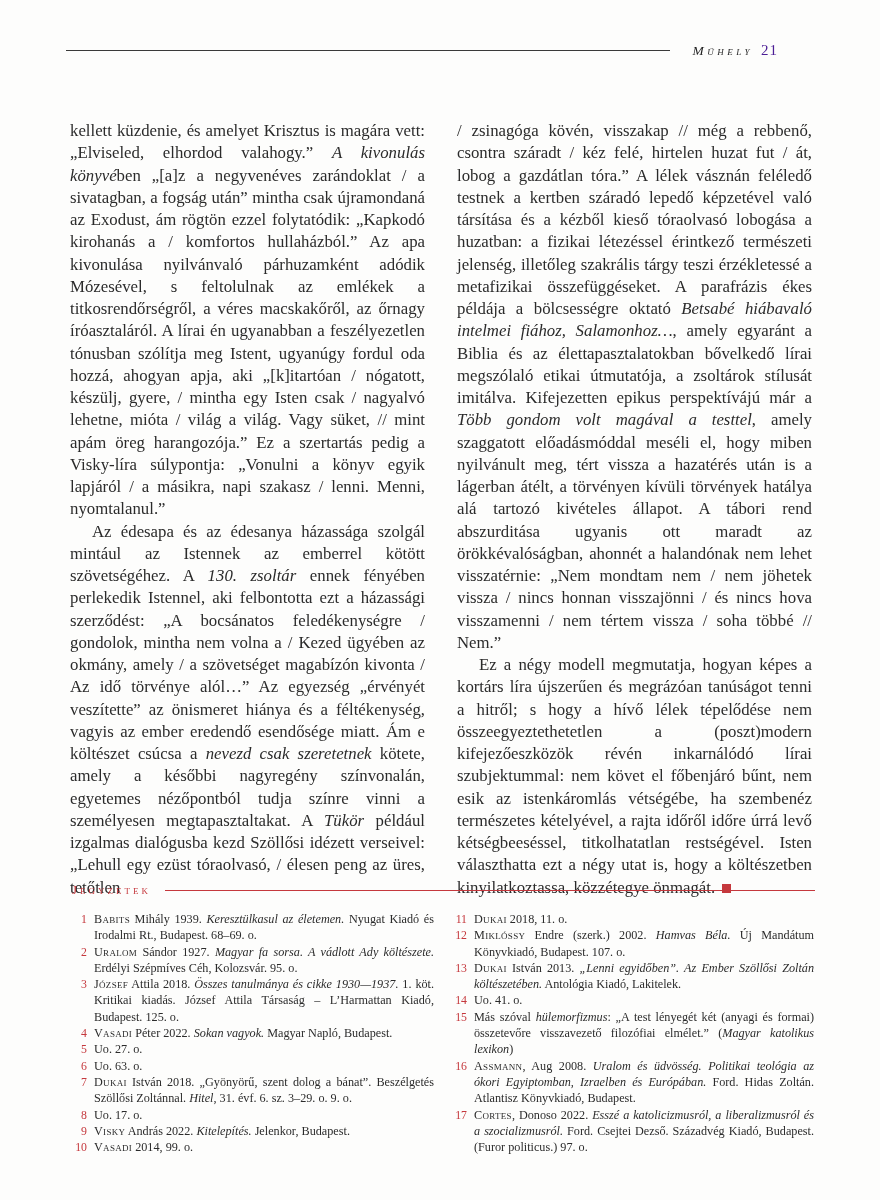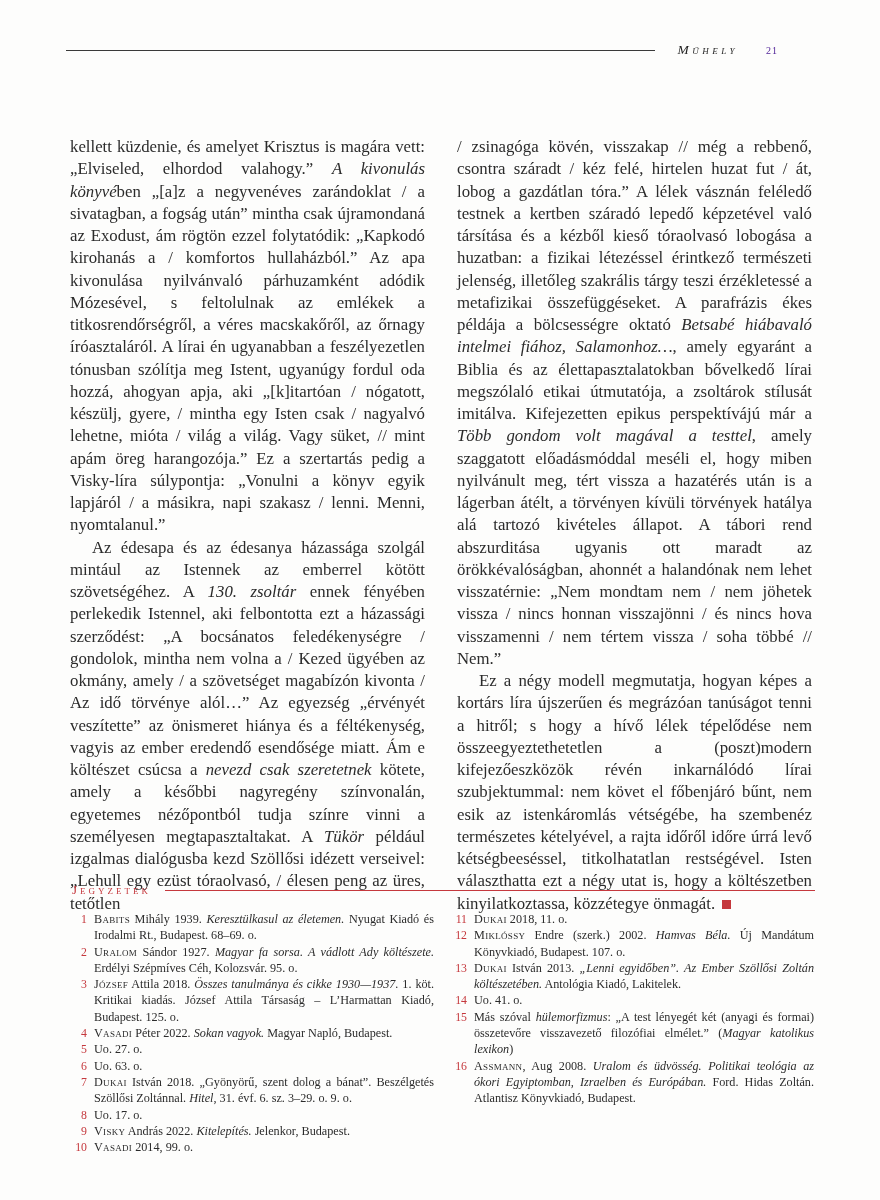--- a/index.html
+++ b/index.html
@@ -6,23 +6,23 @@
   .page {
     position:relative; width:880px; height:1200px; margin:0 auto;
     background:#fdfdfc; color:#2b2b2b;
     font-family:"Liberation Serif", serif;
     -webkit-hyphens:auto; hyphens:auto;padding-left:31px;
   }
   
   .header { position:absolute; top:42px; left:66px; width:712px; display:flex; align-items:center; }
   .header-rule { flex:1; border-top:1px solid #3a3a3a; margin-right:22px; }
   .header-label { font-style:italic; font-variant:small-caps; letter-spacing:3.5px; font-size:13.5px; color:#1f1f1f; }
-  .header-page { margin-left:28px; font-size:10px; letter-spacing:1px; color:#4c1d95; }
+  .header-page { margin-left:8px; font-size:15px; letter-spacing:1px; color:#4c1d95; }
   
-  .article { position:absolute; top:136px; left:70px; width:742px; display:flex; gap:32px; }
+  .article { position:absolute; top:120px; left:70px; width:742px; display:flex; gap:32px; }
   .col { width:363px; font-size:16.8px; line-height:22.25px; text-align:justify; }
   .para { margin:0; }
   .para.indent { text-indent:22px; }
   .it { font-style:italic; }
   .sc { font-variant:small-caps; letter-spacing:0.3px; }
   .end-mark { display:inline-block; width:9px; height:9px; background:#c5383d; margin-left:7px; }
   
   .notes { position:absolute; top:882px; left:72px; width:743px; }
   .notes-header { display:flex; align-items:center; }
   .notes-title { color:#c5383d; font-variant:small-caps; letter-spacing:3px; font-size:13px; }
@@ -138,17 +138,21 @@
           <div class="note">
             <span class="note-num">15</span>
             <span class="note-text"><span>Más szóval </span><span class="it">hülemorfizmus</span><span>: „A test lényegét két (anyagi és formai) összetevőre visszavezető filozófiai elmélet.” (</span><span class="it">Magyar katolikus lexikon</span><span>)</span></span>
           </div>
 
           <div class="note">
             <span class="note-num">16</span>
             <span class="note-text"><span class="sc">Assmann</span><span>, Aug 2008. </span><span class="it">Uralom és üdvösség. Politikai teológia az ókori Egyiptomban, Izraelben és Európában.</span><span> Ford. Hidas Zoltán. Atlantisz Könyvkiadó, Budapest.</span></span>
           </div>
 
+          <div class="note">
+            <span class="note-num">17</span>
+            <span class="note-text"><span class="sc">Cortes</span><span>, Donoso 2022. </span><span class="it">Esszé a katolicizmusról, a liberalizmusról és a szocializmusról.</span><span> Ford. Csejtei Dezső. Századvég Kiadó, Budapest. (Furor politicus.) 97. o.</span></span>
+          </div>
         </div>
     </div>
   </div>
 
 </div>
 
 </body></html>

